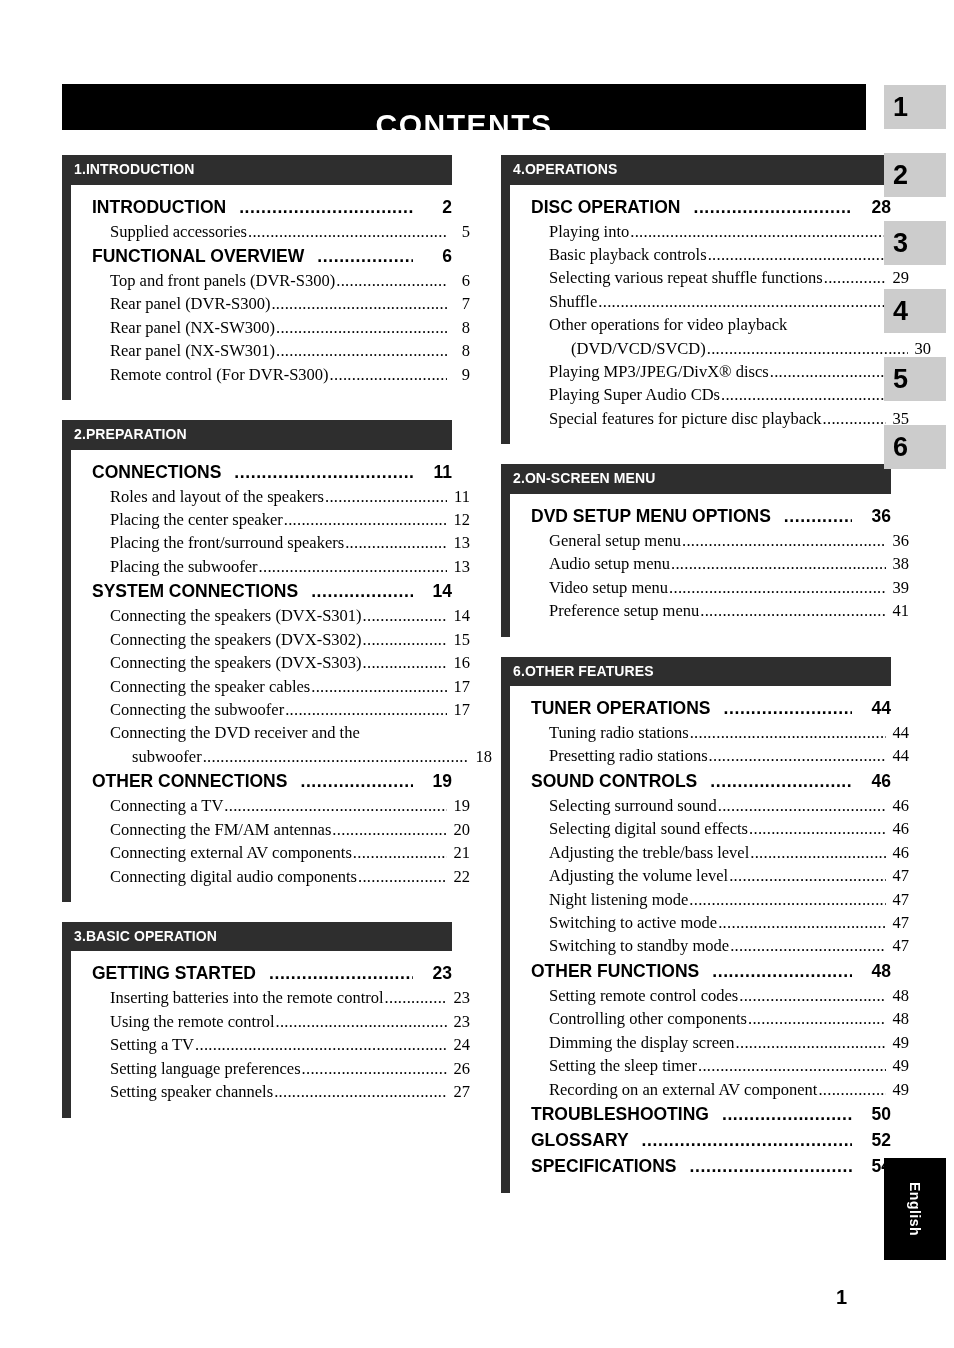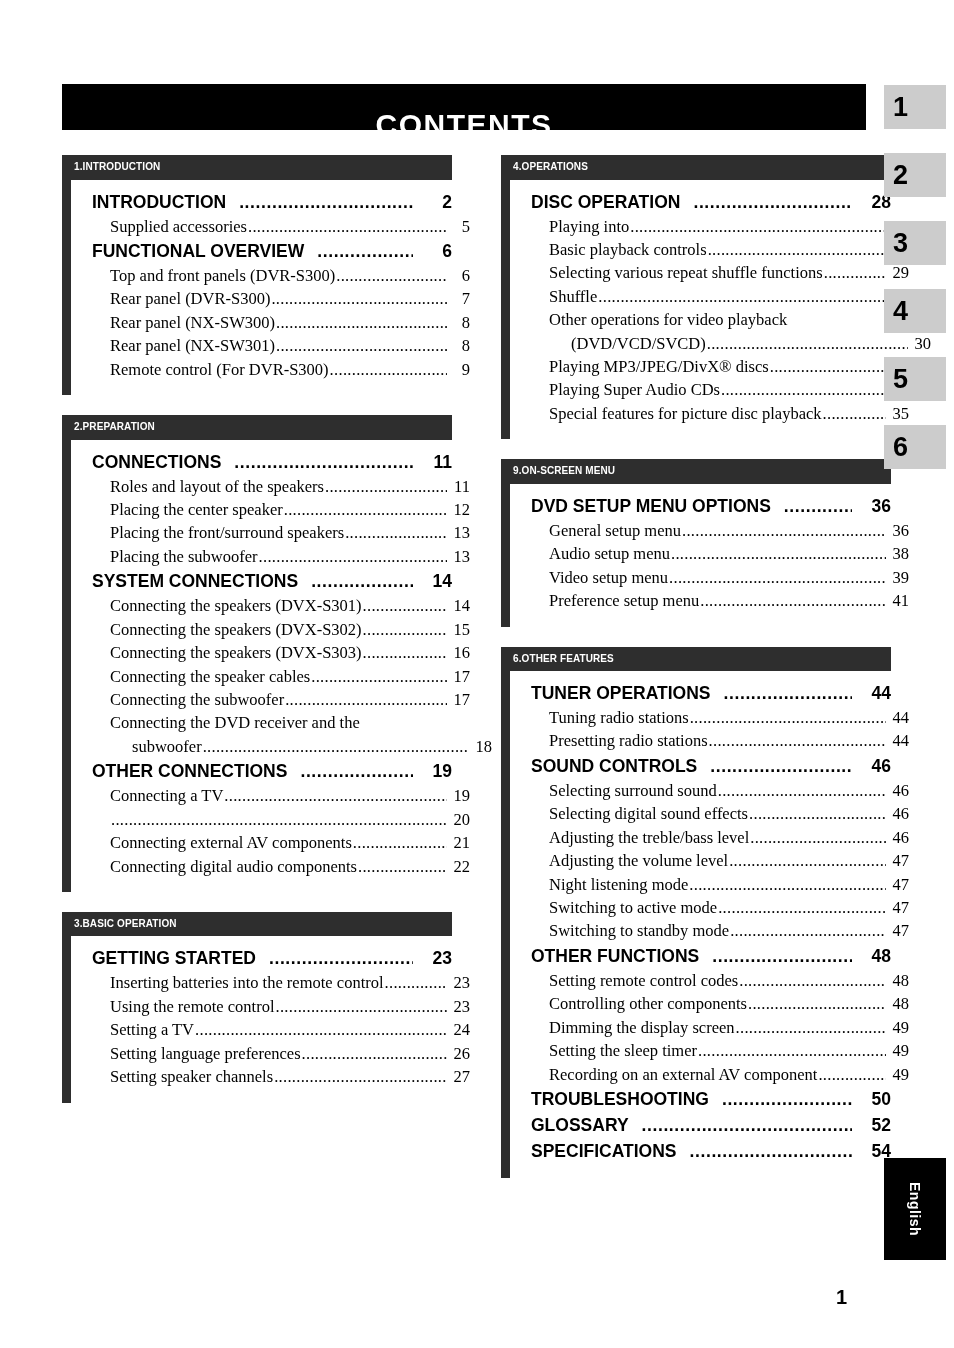--- a/index.html
+++ b/index.html
@@ -48,21 +48,21 @@
   
   .section {
     position: relative;
     margin-bottom: 20px;
   }
   .section-header {
     background: #2e2e2e;
     color: #ffffff;
     font-family: "Liberation Sans", sans-serif;
     font-weight: bold;
-    font-size: 10px;
+    font-size: 14px;
     padding: 6px 0 6px 12px;
     letter-spacing: 0.1px;
     line-height: 1.25;
   }
   .section-body {
     position: relative;
     padding: 9px 0 14px 0;
   }
   
   .section-rail {
@@ -325,20 +325,21 @@
             <span class="toc-label">OTHER CONNECTIONS</span>
             <span class="toc-leader">........................................................................................................................................................................................................</span>
             <span class="toc-page">19</span>
           </div>
           <div class="toc-row entry-sub">
             <span class="toc-label">Connecting a TV</span>
             <span class="toc-leader">........................................................................................................................................................................................................</span>
             <span class="toc-page">19</span>
           </div>
           <div class="toc-row entry-sub">
+            <span class="toc-label">Connecting the FM/AM antennas</span>
             <span class="toc-leader">........................................................................................................................................................................................................</span>
             <span class="toc-page">20</span>
           </div>
           <div class="toc-row entry-sub">
             <span class="toc-label">Connecting external AV components</span>
             <span class="toc-leader">........................................................................................................................................................................................................</span>
             <span class="toc-page">21</span>
           </div>
           <div class="toc-row entry-sub">
             <span class="toc-label">Connecting digital audio components</span>
@@ -441,21 +442,21 @@
           </div>
           <div class="toc-row entry-sub">
             <span class="toc-label">Special features for picture disc playback</span>
             <span class="toc-leader">........................................................................................................................................................................................................</span>
             <span class="toc-page">35</span>
           </div>
         </div>
       </div>
     </div>
     <div class="section">
-      <div class="section-header">9.ON-SCREEN MENU</div>
+      <div class="section-header">2.ON-SCREEN MENU</div>
       <div class="section-body">
         <div class="section-rail"></div>
         <div class="entries">
           <div class="toc-row entry-major">
             <span class="toc-label">DVD SETUP MENU OPTIONS</span>
             <span class="toc-leader">........................................................................................................................................................................................................</span>
             <span class="toc-page">36</span>
           </div>
           <div class="toc-row entry-sub">
             <span class="toc-label">General setup menu</span>

